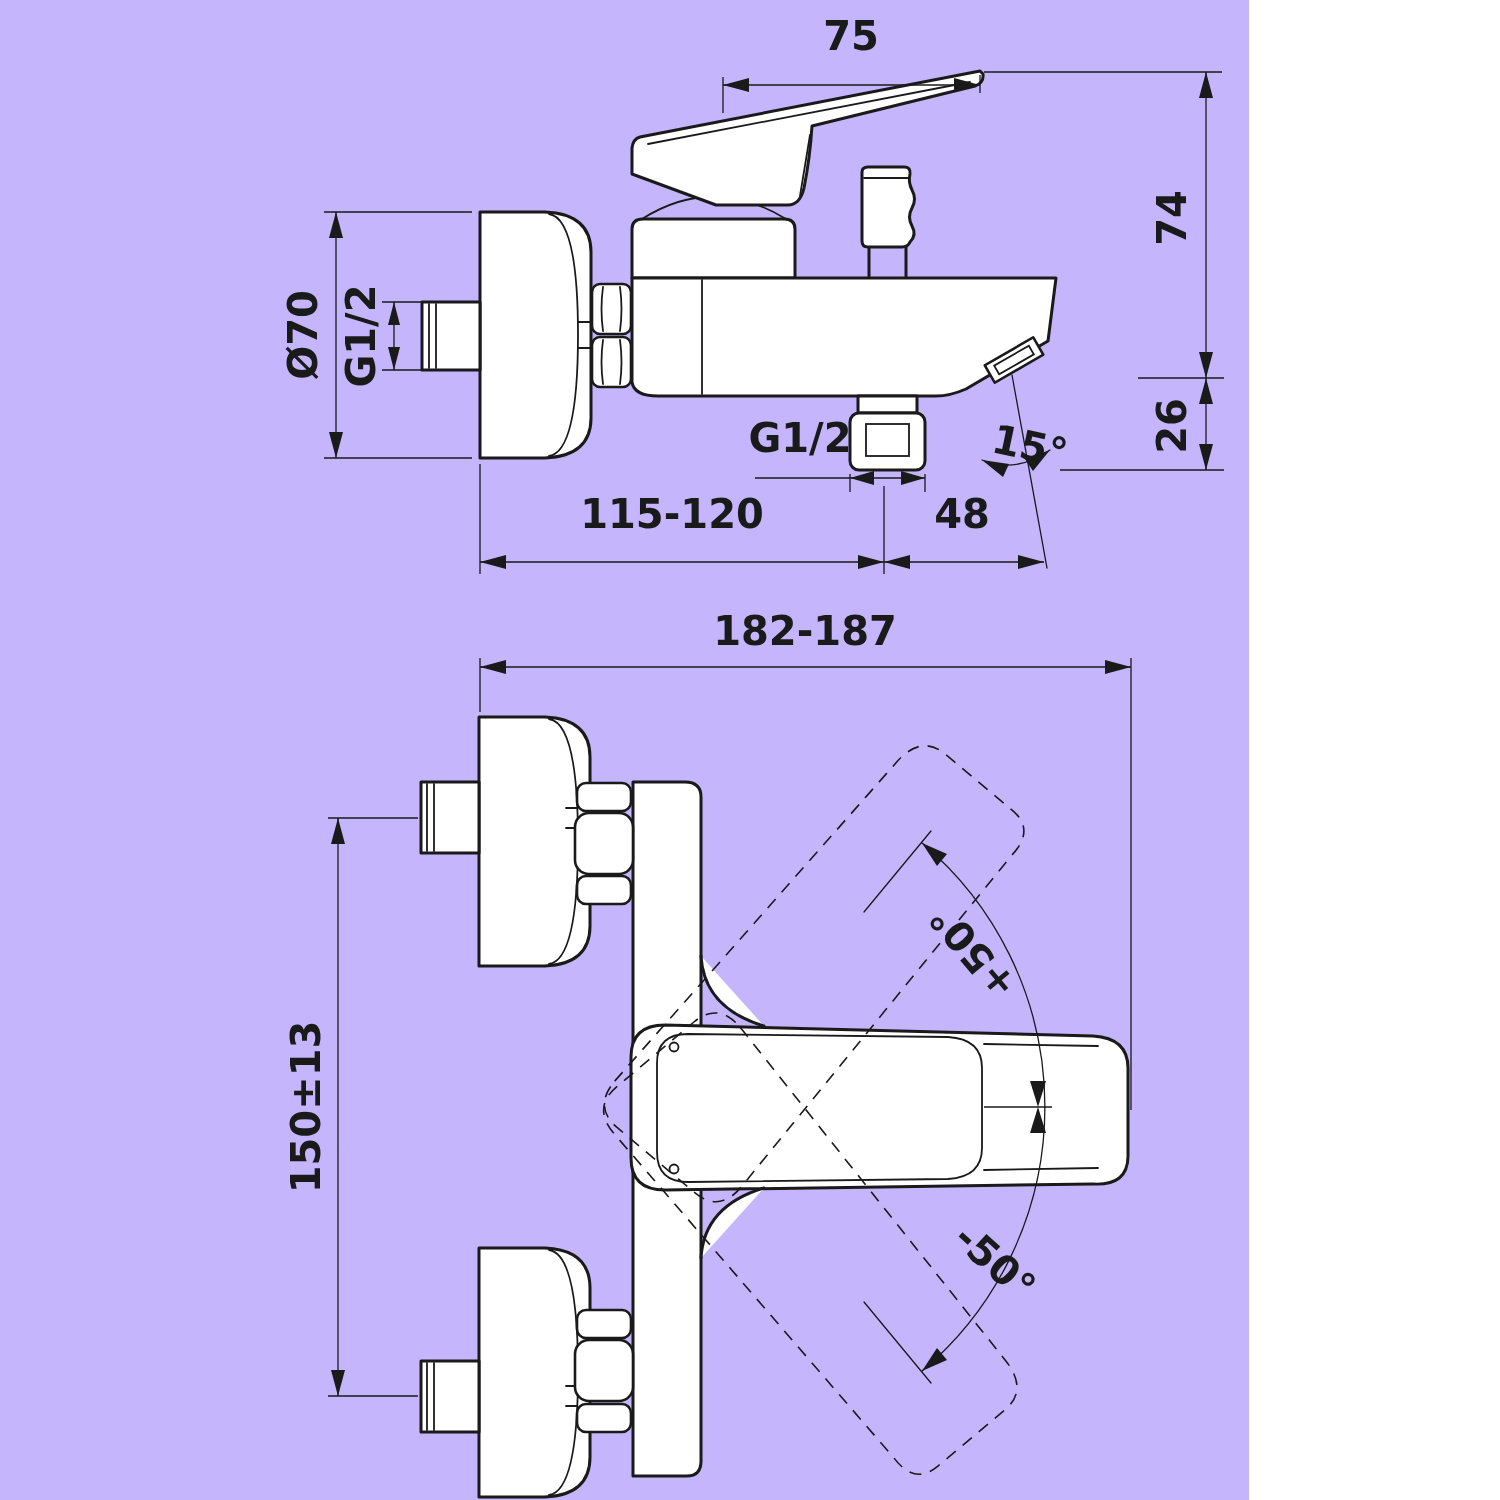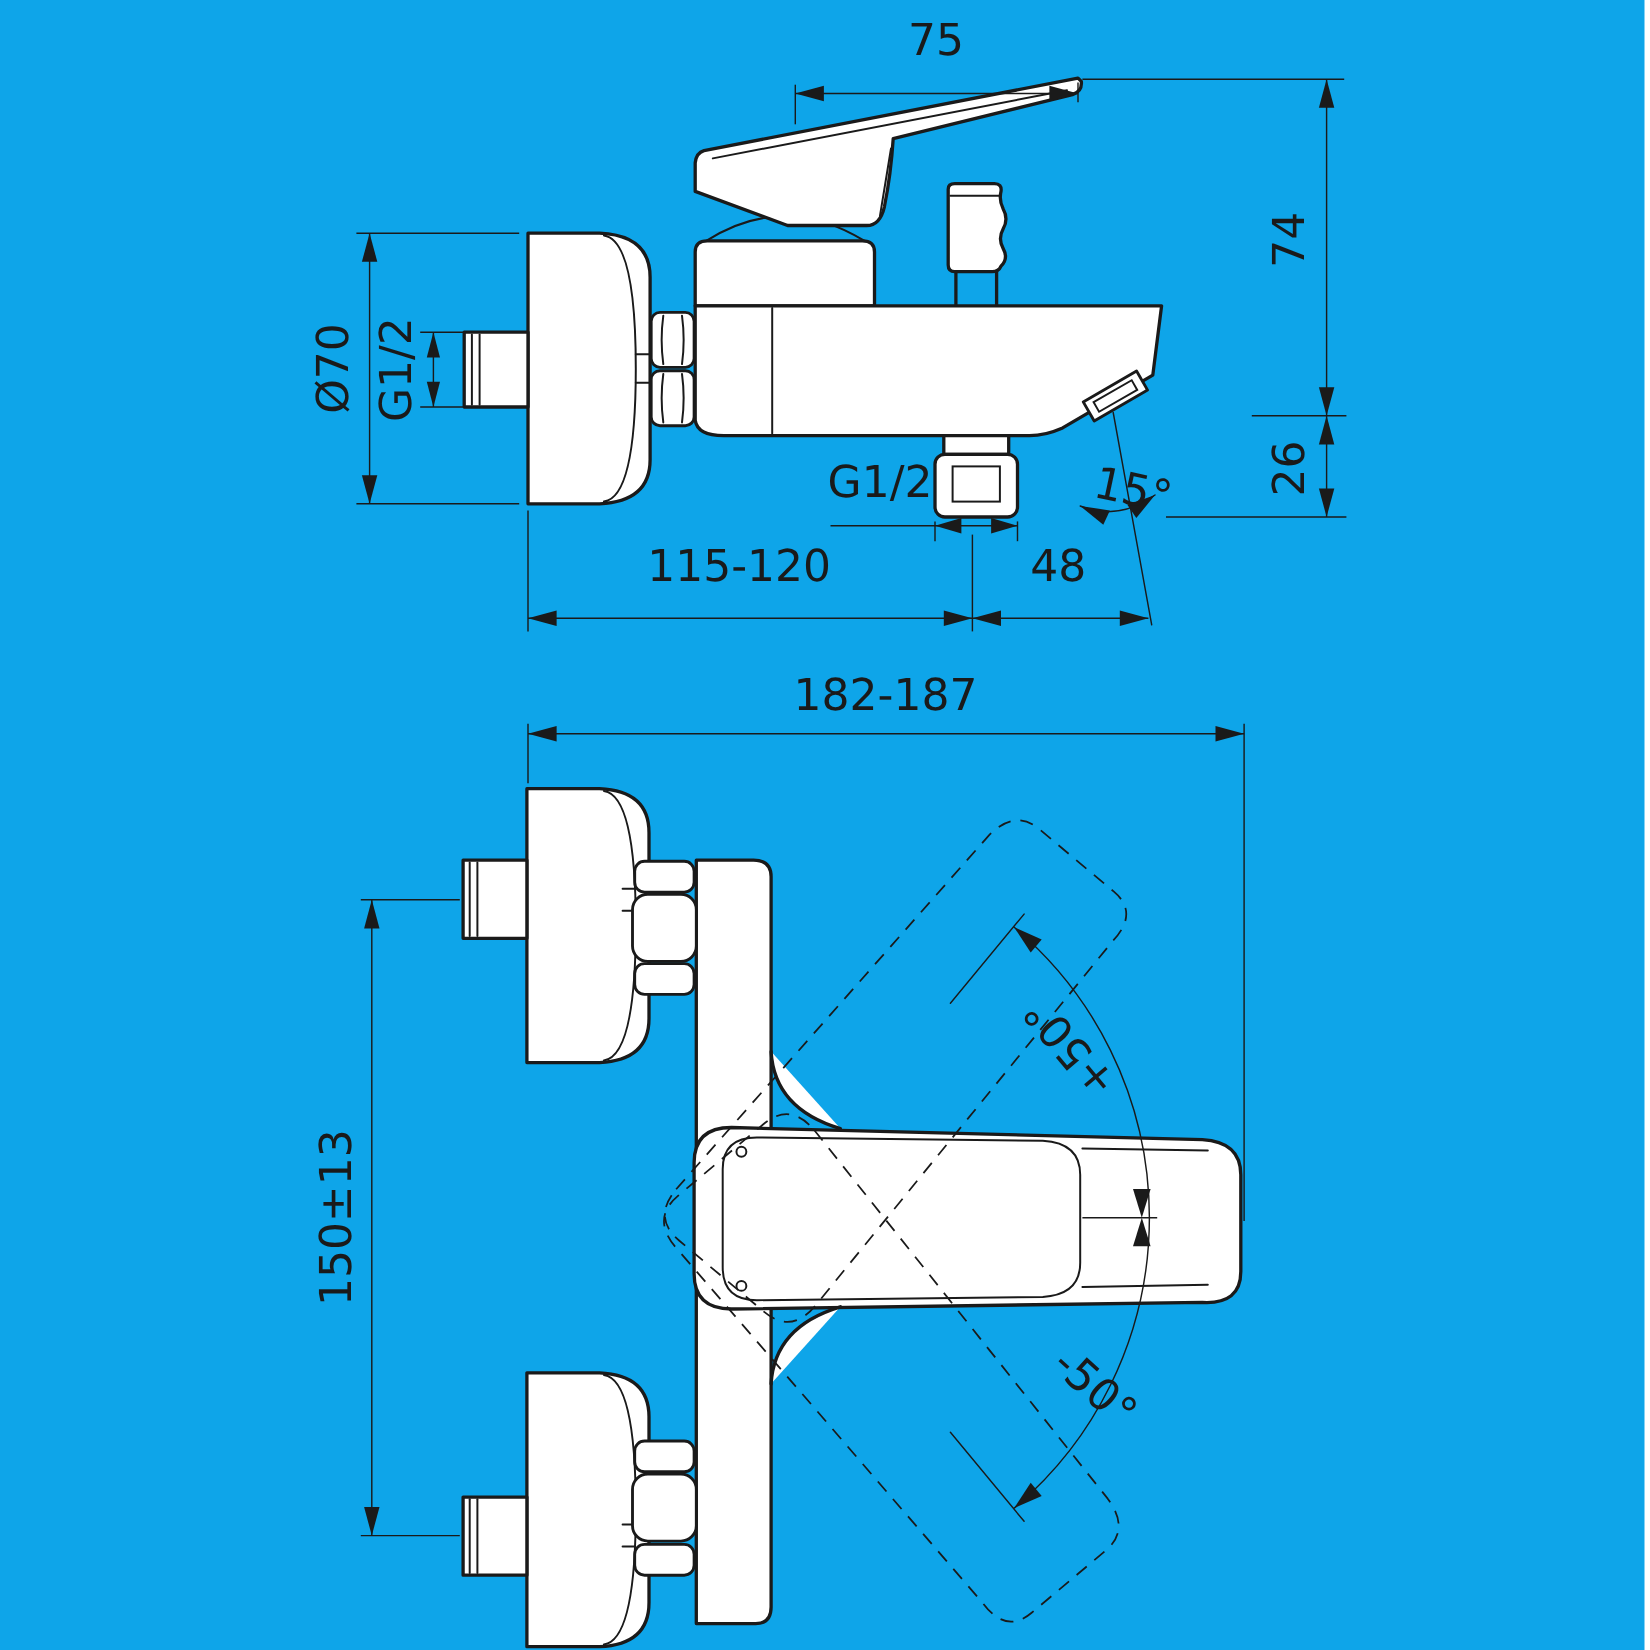--- a/index.html
+++ b/index.html
@@ -1,17 +1,17 @@
 <!DOCTYPE html>
 <html><head>
 <meta charset="utf-8">
 <style>
   html,body{margin:0;padding:0;background:#fff;}
-  .canvas{width:1495px;height:1500px;background:#0ea5e9;position:relative;overflow:hidden;
-          font-family:"DejaVu Sans", sans-serif;}
+  .canvas{width:1249px;height:1500px;background:#c4b5fd;position:relative;overflow:hidden;
+          font-family:"DejaVu Sans", sans-serif;font-weight:bold;}
   svg{display:block;}
   svg text{font-family:"DejaVu Sans","Liberation Sans",sans-serif;font-size:40px;fill:#1a1a1a;}
   .part{fill:#ffffff;stroke:#1a1a1a;stroke-width:3;stroke-linejoin:round;stroke-linecap:round;}
   .part2{fill:#ffffff;stroke:#1a1a1a;stroke-width:2.6;stroke-linejoin:round;}
   .inner{fill:none;stroke:#1a1a1a;stroke-width:1.8;stroke-linecap:round;}
   .thin{fill:none;stroke:#1a1a1a;stroke-width:1.3;stroke-linecap:round;}
   .dim{fill:none;stroke:#1a1a1a;stroke-width:1.3;}
   .arr{fill:#1a1a1a;stroke:none;}
   .dashed{fill:none;stroke:#1a1a1a;stroke-width:1.6;stroke-dasharray:12 9;}
 </style>

